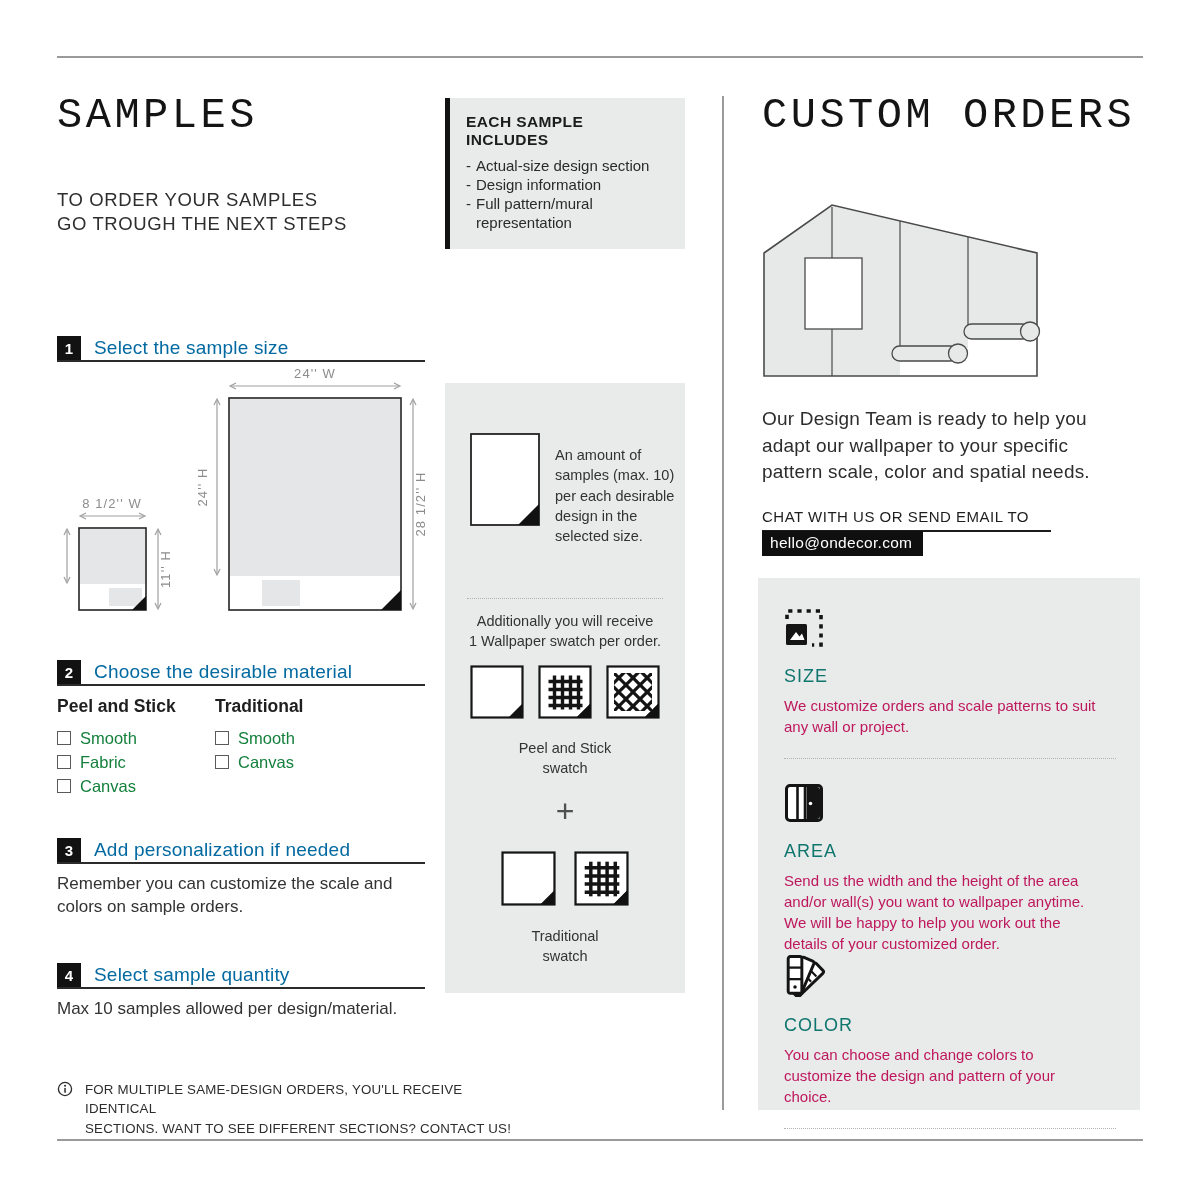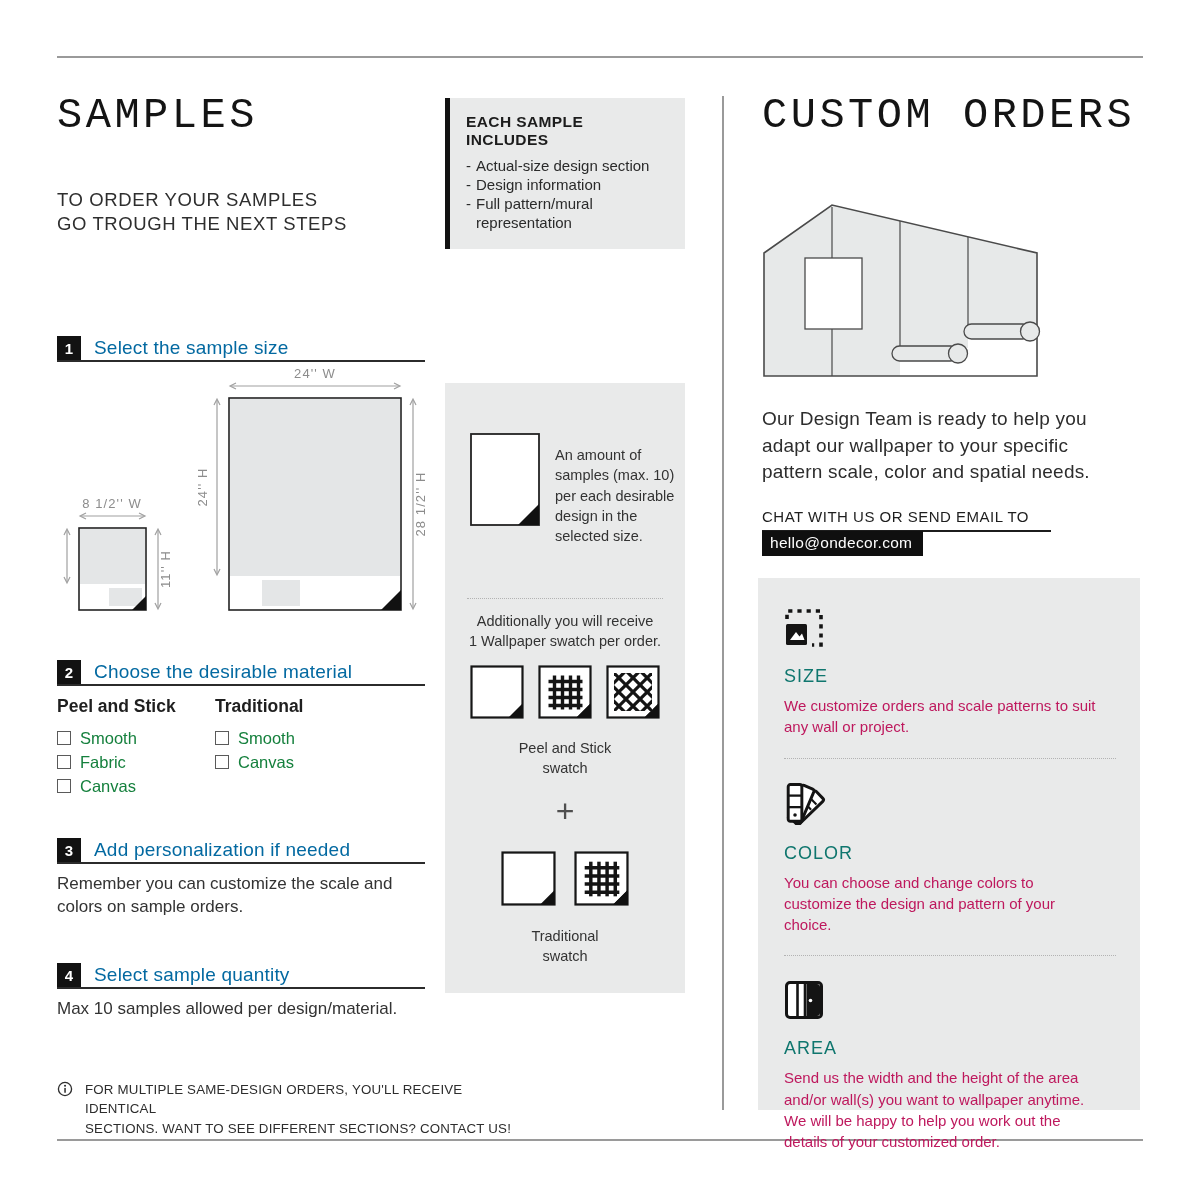--- a/index.html
+++ b/index.html
@@ -309,46 +309,46 @@
         <path d="M3 11 L3 3 L37 3 L37 37 L28 37" fill="none" stroke="#141414" stroke-width="3.6" stroke-dasharray="4.2 5"></path>
         <rect x="2" y="16" width="21" height="21" rx="1.5" fill="#141414"></rect>
         <path d="M6 32 L12 24 L15.5 28.5 L18 25.5 L20.5 32 Z" fill="#ffffff"></path>
       </svg>
       <div class="feature-heading">SIZE</div>
       <div class="feature-text">We customize orders and scale patterns to suit any wall or project.</div>
       <div class="dotted-div" style="width:332px;margin:20px 0 24px 0;"></div>
     </div>
 
     <div>
+      <svg width="40" height="40" viewBox="0 0 40 40">
+        <rect x="2.5" y="2.5" width="35" height="35" rx="3.5" fill="#ffffff" stroke="#141414" stroke-width="3"></rect>
+        <line x1="13.5" y1="4" x2="13.5" y2="36" stroke="#141414" stroke-width="2.6"></line>
+        <line x1="21" y1="4" x2="21" y2="36" stroke="#141414" stroke-width="2.6"></line>
+        <path d="M22.5 4 L33 4 Q36 4 36 7 L36 33 Q36 36 33 36 L22.5 36 Z" fill="#141414"></path>
+        <circle cx="26.5" cy="20.5" r="1.8" fill="#ffffff"></circle>
+      </svg>
+      <div class="feature-heading">AREA</div>
+      <div class="feature-text">Send us the width and the height of the area and/or wall(s) you want to wallpaper anytime. We will be happy to help you work out the details of your customized order.</div>
+    </div>
+
+    <div>
       <svg width="42" height="42" viewBox="0 0 40 40">
         <g transform="rotate(46 10.5 34)">
           <rect x="4" y="1.5" width="13" height="35" rx="2" fill="#ffffff" stroke="#141414" stroke-width="2.8"></rect>
           <line x1="6" y1="10" x2="15" y2="10" stroke="#141414" stroke-width="2"></line>
           <line x1="6" y1="17" x2="15" y2="17" stroke="#141414" stroke-width="2"></line>
         </g>
         <g transform="rotate(23 10.5 34)">
           <rect x="4" y="1.5" width="13" height="35" rx="2" fill="#ffffff" stroke="#141414" stroke-width="2.8"></rect>
         </g>
         <rect x="4" y="1.5" width="13" height="35" rx="2" fill="#ffffff" stroke="#141414" stroke-width="2.8"></rect>
         <line x1="4" y1="12" x2="17" y2="12" stroke="#141414" stroke-width="2.2"></line>
         <line x1="4" y1="23" x2="17" y2="23" stroke="#141414" stroke-width="2.2"></line>
         <circle cx="10.5" cy="30.5" r="1.7" fill="#141414"></circle>
       </svg>
       <div class="feature-heading">COLOR</div>
       <div class="feature-text" style="width:302px;">You can choose and change colors to customize the design and pattern of your choice.</div>
       <div class="dotted-div" style="width:332px;margin:20px 0 24px 0;"></div>
     </div>
 
-    <div>
-      <svg width="40" height="40" viewBox="0 0 40 40">
-        <rect x="2.5" y="2.5" width="35" height="35" rx="3.5" fill="#ffffff" stroke="#141414" stroke-width="3"></rect>
-        <line x1="13.5" y1="4" x2="13.5" y2="36" stroke="#141414" stroke-width="2.6"></line>
-        <line x1="21" y1="4" x2="21" y2="36" stroke="#141414" stroke-width="2.6"></line>
-        <path d="M22.5 4 L33 4 Q36 4 36 7 L36 33 Q36 36 33 36 L22.5 36 Z" fill="#141414"></path>
-        <circle cx="26.5" cy="20.5" r="1.8" fill="#ffffff"></circle>
-      </svg>
-      <div class="feature-heading">AREA</div>
-      <div class="feature-text">Send us the width and the height of the area and/or wall(s) you want to wallpaper anytime. We will be happy to help you work out the details of your customized order.</div>
-    </div>
-
   </div>
 
 </div>
 
 </body></html>

